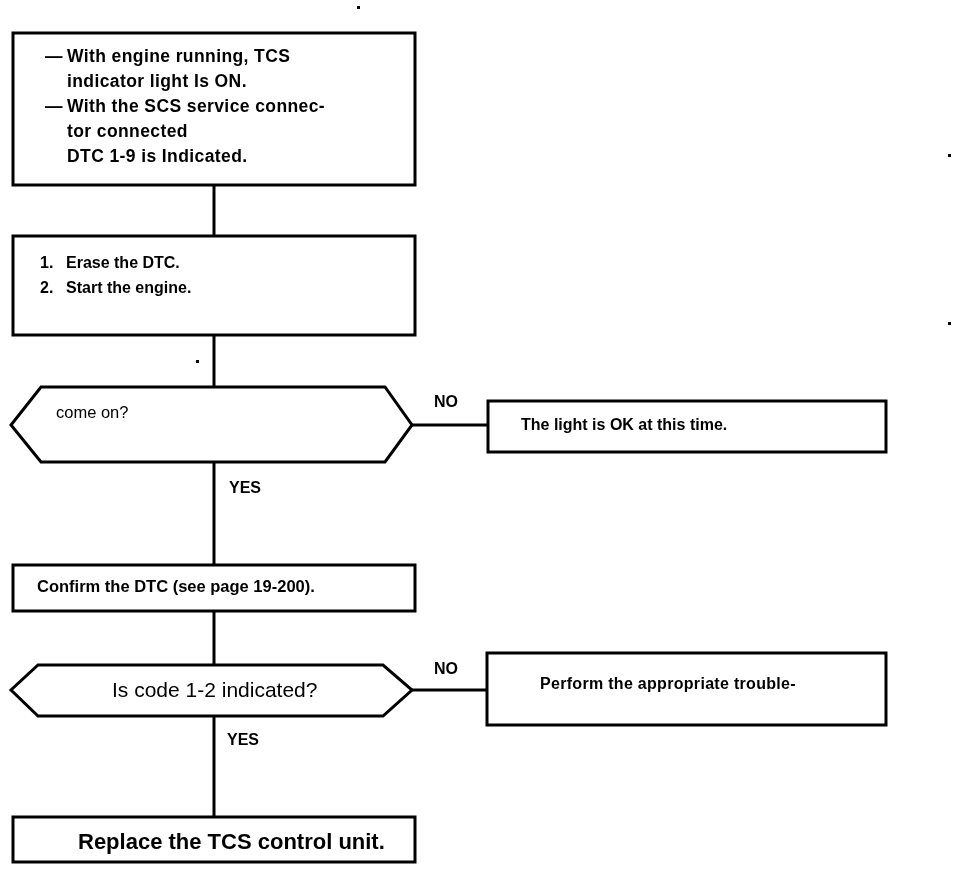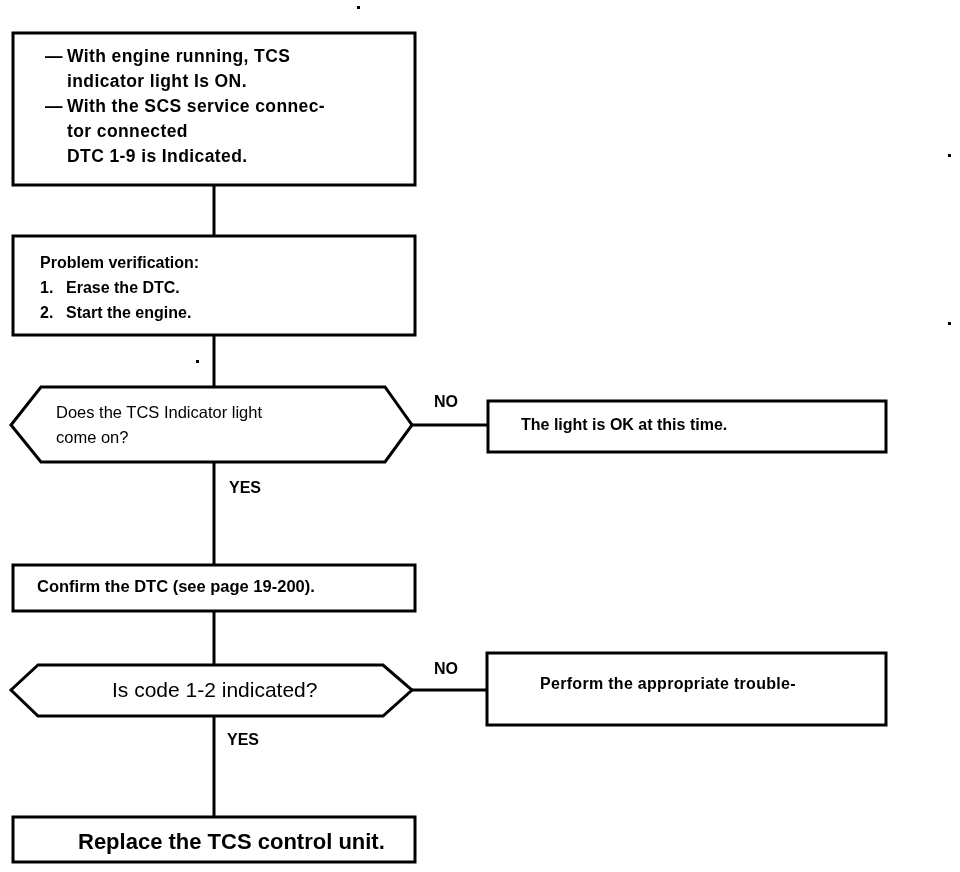--- a/index.html
+++ b/index.html
@@ -205,33 +205,31 @@
     <div class="tail-line">indicator light Is ON.</div>
     <div class="bullet-row">
       <span class="bullet-dash">—</span>
       <span class="bullet-text">With the SCS service connec-</span>
     </div>
     <div class="tail-line">tor connected</div>
     <div class="tail-line">DTC 1-9 is Indicated.</div>
   </div>
 
   <div class="tbox blk-2">
-    <div>Problem verification:</div>
     <div class="num-row">
       <span class="num-idx">1.</span>
       <span>Erase the DTC.</span>
     </div>
     <div class="num-row">
       <span class="num-idx">2.</span>
       <span>Start the engine.</span>
     </div>
   </div>
 
   <div class="tbox hex-1-text">
-    <div>Does the TCS Indicator light</div>
     <div>come on?</div>
   </div>
 
   <div class="tbox lbl-no-1">NO</div>
 
   <div class="tbox lbl-yes-1">YES</div>
 
   <div class="tbox ok-box-text">The light is OK at this time.</div>
 
   <div class="tbox confirm-text">Confirm the DTC (see page 19-200).</div>

